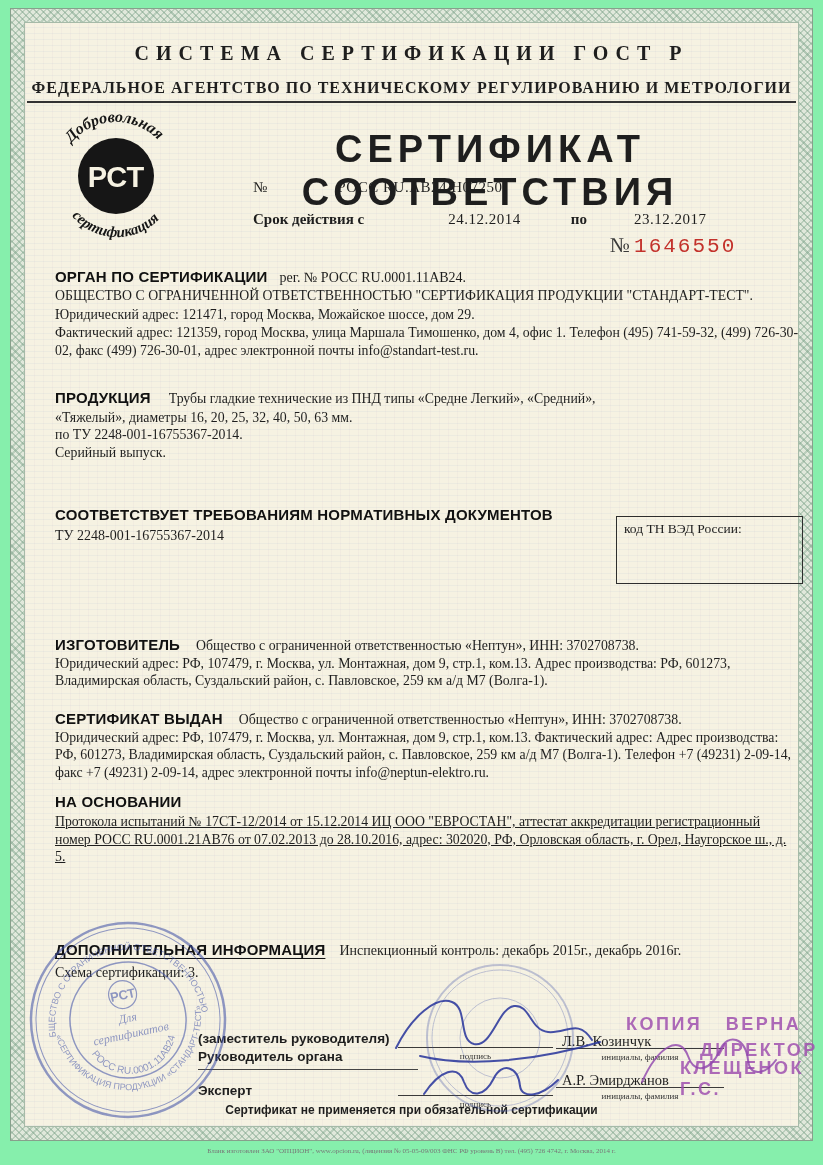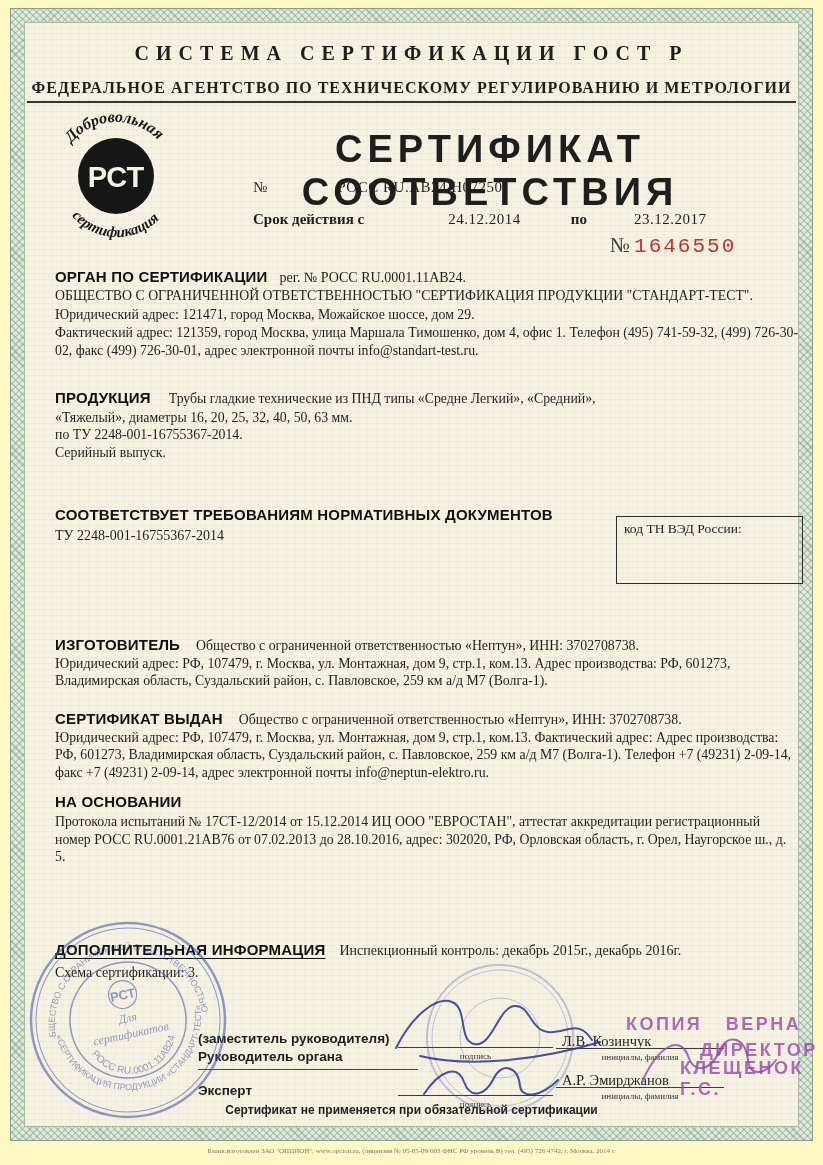--- a/index.html
+++ b/index.html
@@ -1,19 +1,19 @@
 <!DOCTYPE html>
 <html><head>
 <meta charset="utf-8">
 <style>
   * { margin:0; padding:0; box-sizing:border-box; }
   html,body { width:823px; height:1165px; }
   body { background:#ffffff; font-family:"Liberation Serif", serif; color:#1e1e1e; position:relative; overflow:hidden; }
 
-  .page  { position:absolute; inset:0; background:#fef9c3; }
+  .page  { position:absolute; inset:0; background:#86efac; }
   .frame { position:absolute; left:10px; top:8px; right:10px; bottom:24px;
            border:1px solid #87a08c;
            background:
              repeating-linear-gradient(45deg,  rgba(118,158,132,.45) 0 1.5px, rgba(255,255,255,0) 1.5px 5px),
              repeating-linear-gradient(-45deg, rgba(118,158,132,.35) 0 1.5px, rgba(255,255,255,0) 1.5px 5px),
              linear-gradient(#e0e8db,#e0e8db); }
   .sheet { position:absolute; left:24px; top:22px; right:24px; bottom:38px;
            border:1px solid #a6baa8;
            background:
              repeating-linear-gradient(0deg,  rgba(105,140,200,.07) 0 1px, transparent 1px 6px),
@@ -64,21 +64,21 @@
   .cb-value { font-size:15px; letter-spacing:1.5px; margin-top:12px; margin-left:38px; }
 
   .conform { top:506px; width:552px; }
   .conform .body { margin-top:4px; font-size:14px; }
 
   .manu { top:636px; width:748px; }
   .manu .sec-h, .issued .sec-h { margin-right:16px; }
   .issued { top:710px; width:748px; }
 
   .basis { top:793px; width:742px; }
-  .basis .body { margin-top:3px; }
+  .basis .body { margin-top:3px;text-decoration:underline; }
 
   .addinfo { top:941px; width:748px; }
   .addinfo .sec-h { text-decoration:underline; text-underline-offset:3px; margin-right:14px; }
   .addinfo .body { font-size:14px; }
   .addinfo .scheme { margin-top:4px; }
 
   .sig-role { left:198px; font-family:"Liberation Sans",sans-serif; font-weight:bold; font-size:13.5px; line-height:1.3; }
   .role1 { top:1030px; width:220px; border-bottom:1px solid #444; padding-bottom:4px; }
   .role2 { top:1082px; }
   .sig-line { border-bottom:1px solid #3a3a3a; height:20px; width:155px; left:398px; }

